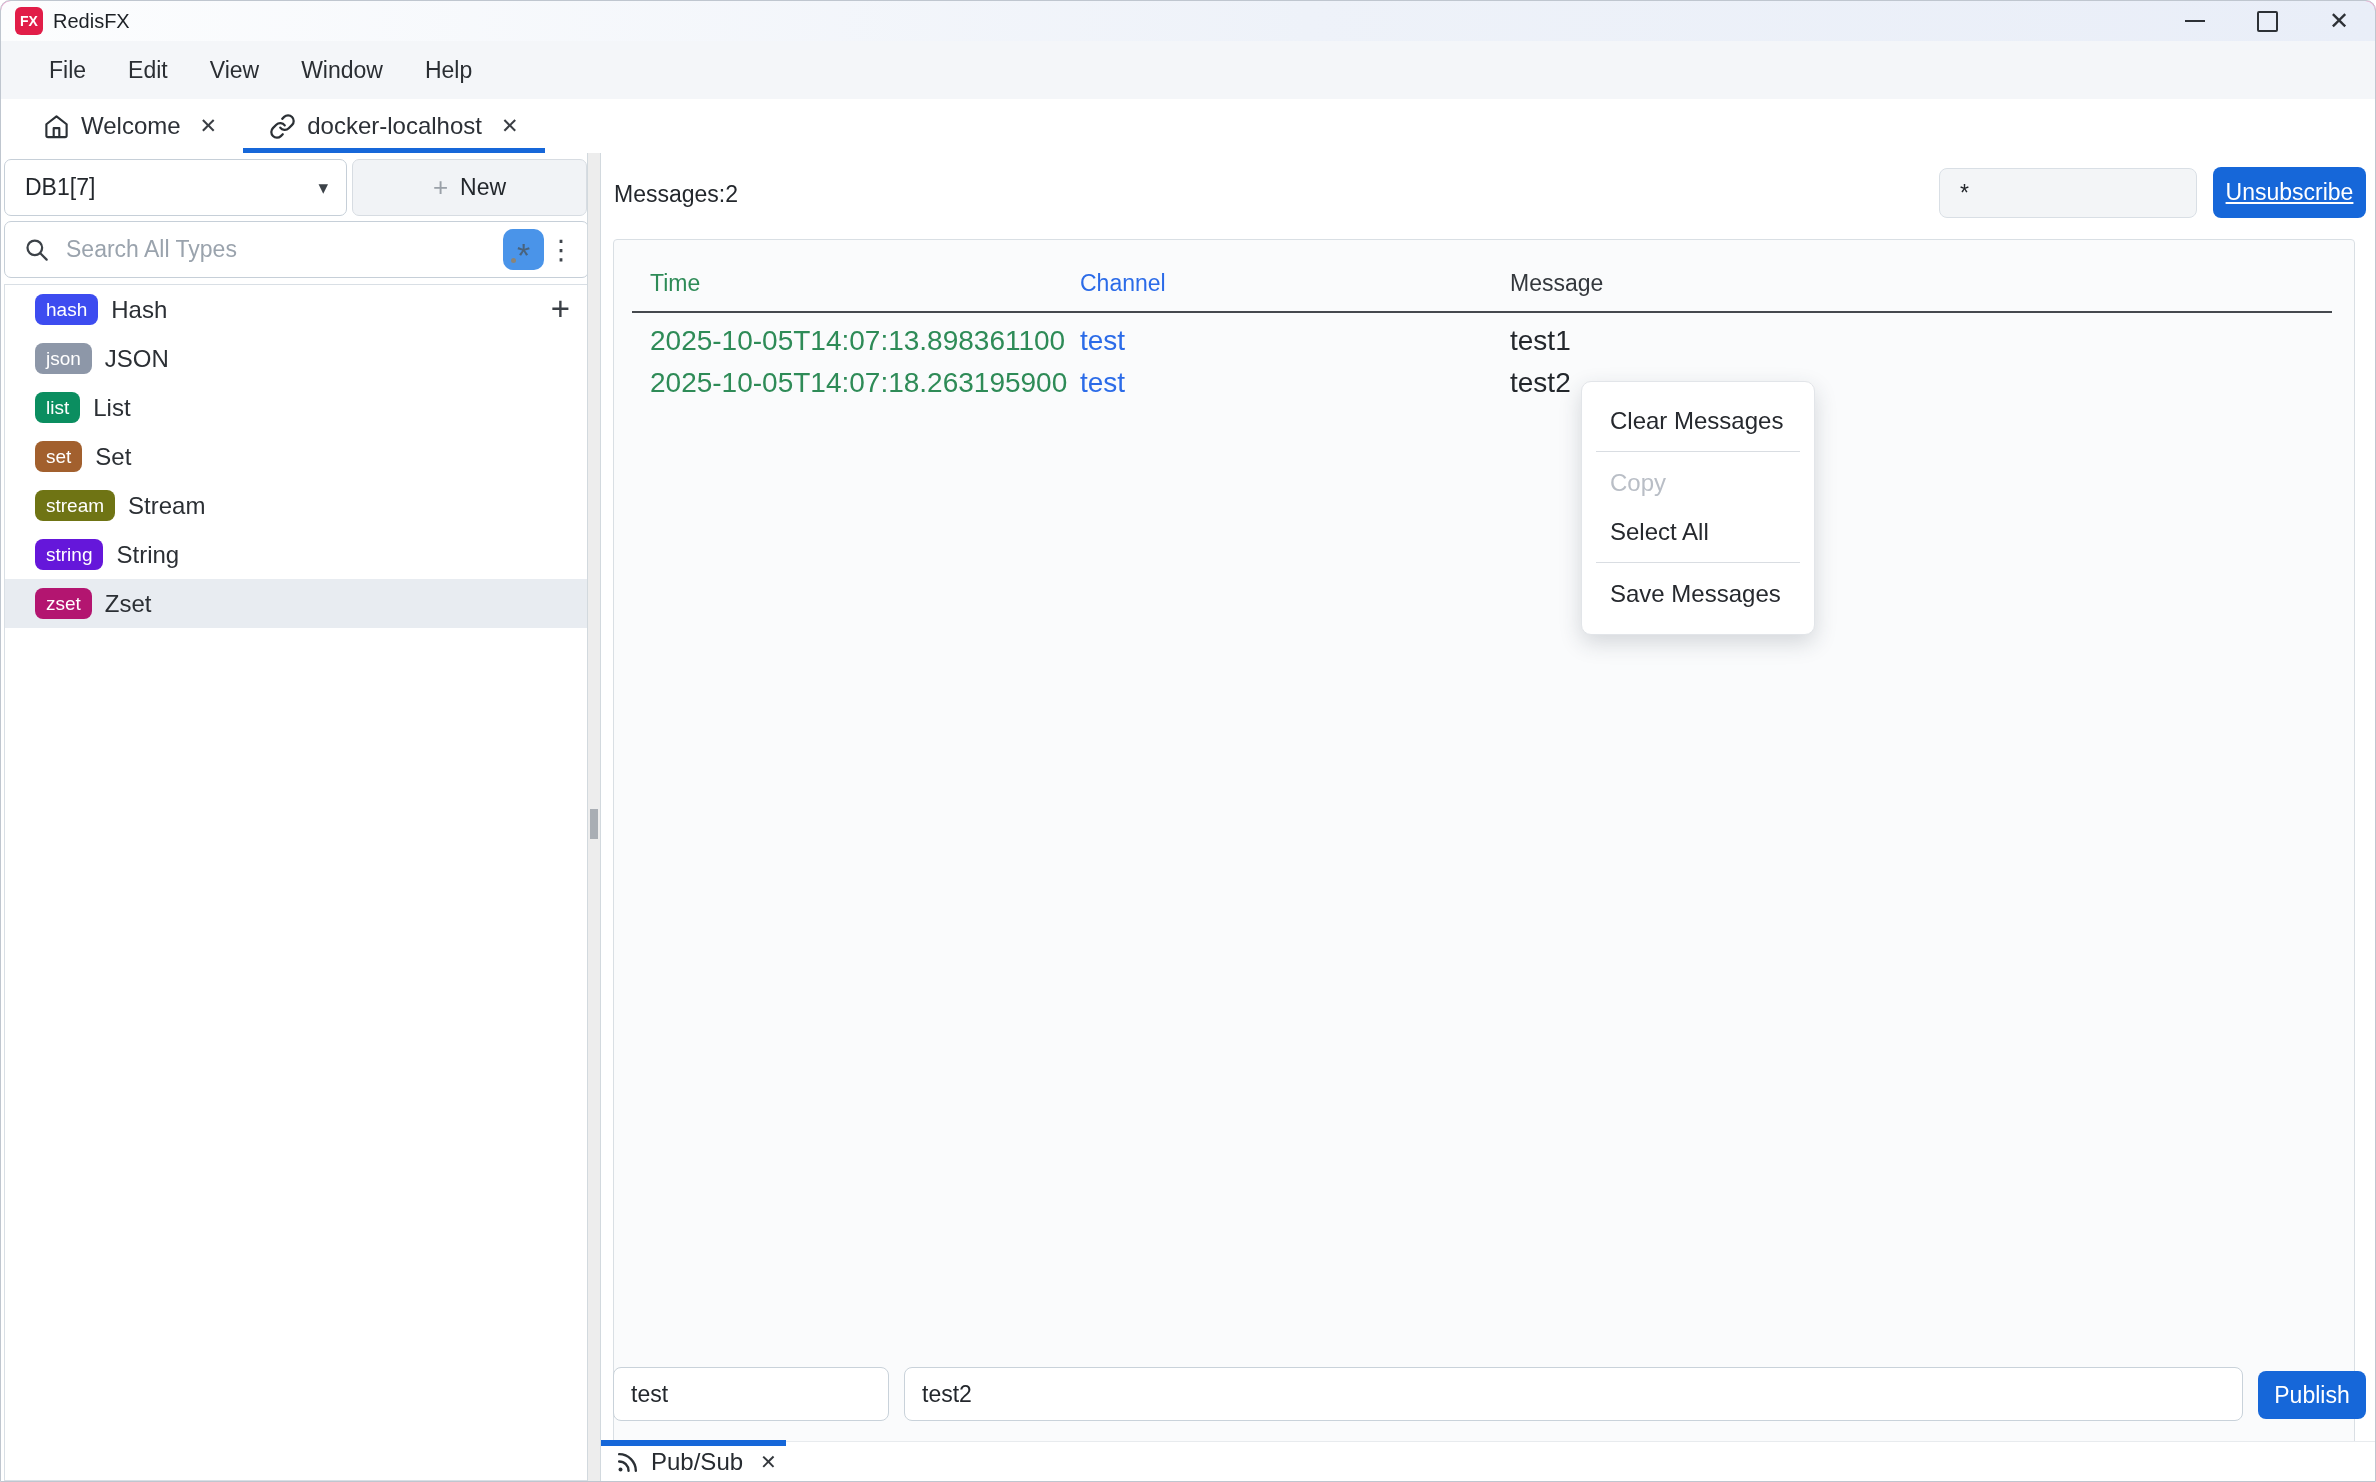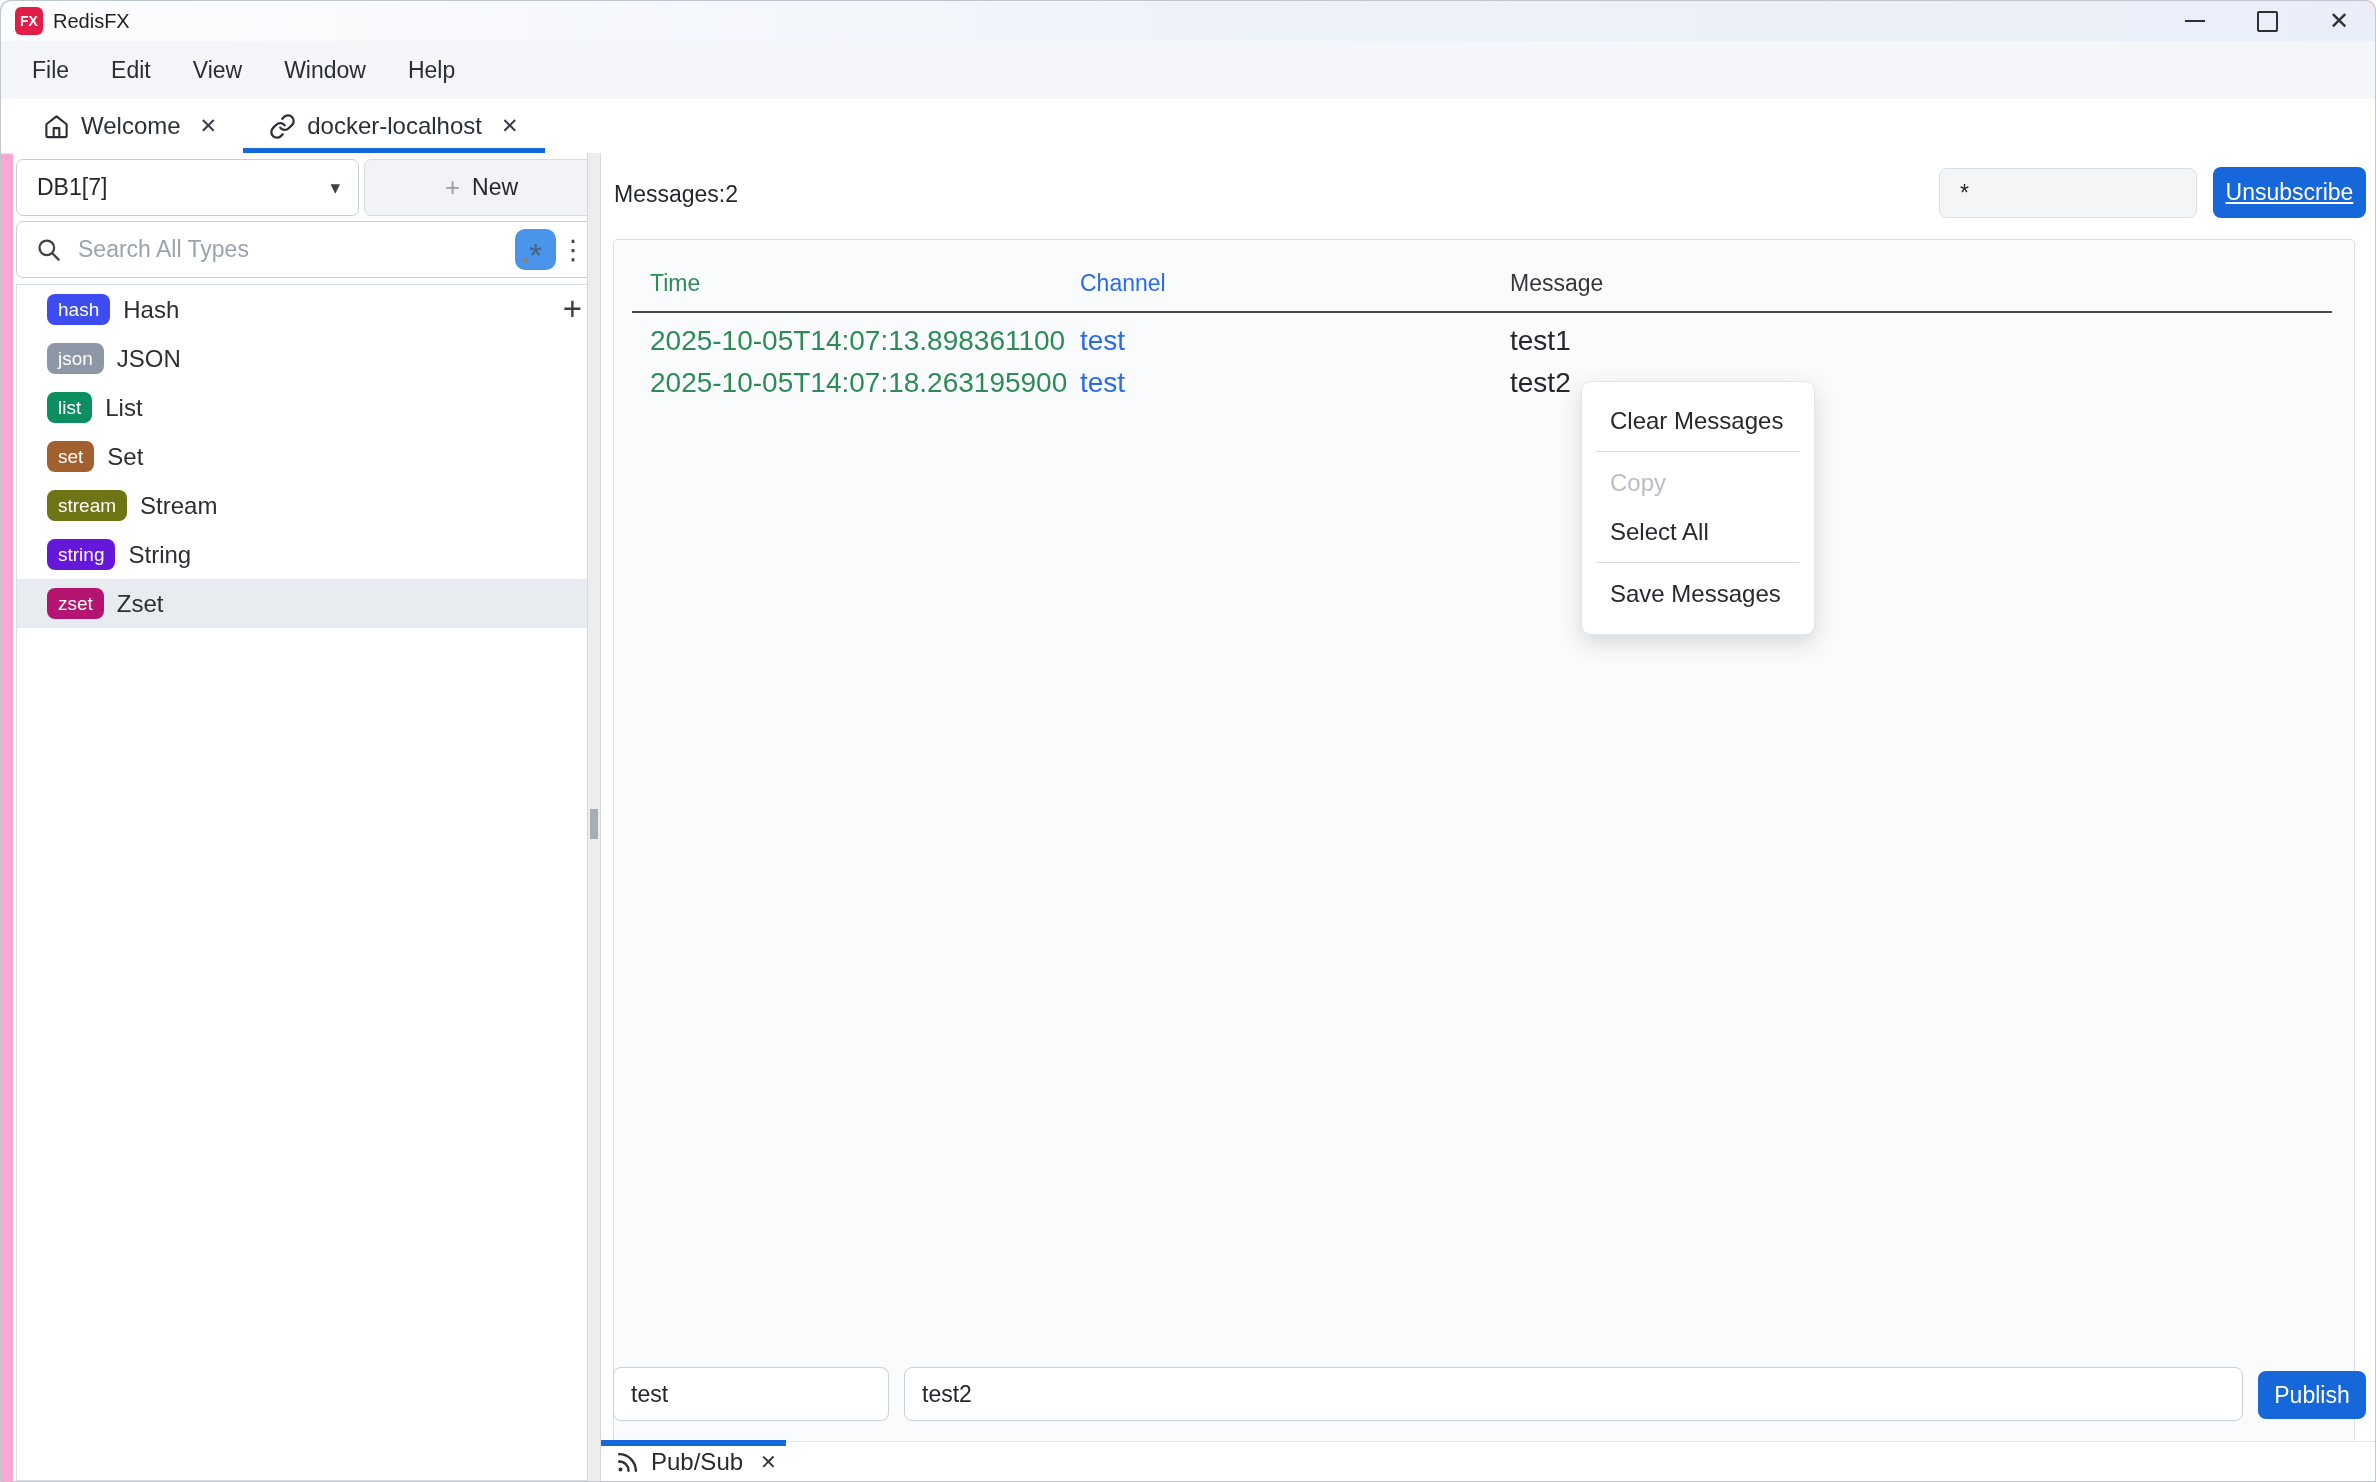--- a/index.html
+++ b/index.html
@@ -13,33 +13,33 @@
   .logo{width:28px;height:28px;background:#e11d48;color:#fff;border-radius:6px;
         font-size:14px;font-weight:bold;display:flex;align-items:center;justify-content:center;}
   .apptitle{margin-left:10px;font-size:20px;color:#1d2126;}
   .win-controls{position:absolute;right:14px;top:0;height:40px;display:flex;align-items:center;gap:28px;}
   .winbtn{width:44px;height:36px;display:flex;align-items:center;justify-content:center;cursor:default;}
   .glyph-min{display:block;width:20px;height:0;border-top:2px solid #2d3136;}
   .glyph-max{display:block;width:17px;height:17px;border:2px solid #2d3136;border-radius:2px;}
   .glyph-close{font-size:24px;color:#2d3136;line-height:1;}
   
   .menubar{position:absolute;left:0;top:40px;right:0;height:58px;background:#f4f6f9;
-           border-bottom:1px solid #e1e5ea;display:flex;align-items:center;padding-left:10px;}
+           border-bottom:1px solid #e1e5ea;display:flex;align-items:center;padding-left:27px;}
   .mitem{font-size:23px;color:#2a2e33;padding:0 21px;}
   
   .tabbar{position:absolute;left:0;top:98px;right:0;height:54px;background:#fff;
           border-bottom:1px solid #e5e8ec;display:flex;align-items:flex-end;padding-left:16px;}
   .tab{height:54px;display:flex;align-items:center;padding:0 26px;position:relative;gap:11px;}
   .tab .tlabel{font-size:24px;color:#2c3036;}
   .tab .tclose{font-size:21px;color:#3a3e44;margin-left:8px;}
   .tab .underline{position:absolute;left:0;right:0;bottom:-1px;height:6px;background:#1667d9;display:none;}
   .tab.active .underline{display:block;}
   .ticon{width:27px;height:27px;flex:0 0 auto;}
   
-  .sidebar{position:absolute;left:12px;top:152px;width:586px;bottom:0;background:#fff;}
+  .sidebar{position:absolute;left:0;top:152px;width:586px;bottom:0;background:#fff;}
   .db-select{position:absolute;left:3px;top:6px;width:343px;height:57px;background:#fff;
              border:1px solid #c6cfd8;border-radius:7px;display:flex;align-items:center;
              padding:0 18px 0 20px;box-sizing:border-box;}
   .db-select .dtext{font-size:23px;color:#23272c;flex:1;}
   .db-select .caret{font-size:19px;color:#3c4248;}
   .new-btn{position:absolute;left:351px;top:6px;width:235px;height:57px;background:#f1f3f6;
            border:1px solid #d7dce2;border-radius:7px;display:flex;align-items:center;justify-content:center;gap:12px;box-sizing:border-box;}
   .new-btn .nplus{font-size:26px;color:#9aa0a8;font-weight:300;}
   .new-btn .nlabel{font-size:23px;color:#23272c;}
   .searchbox{position:absolute;left:3px;top:68px;width:585px;height:57px;background:#fff;

